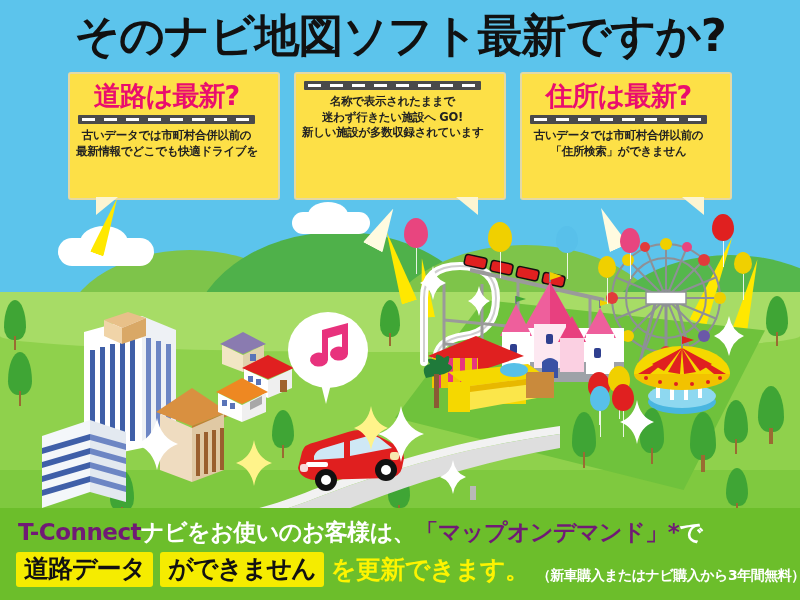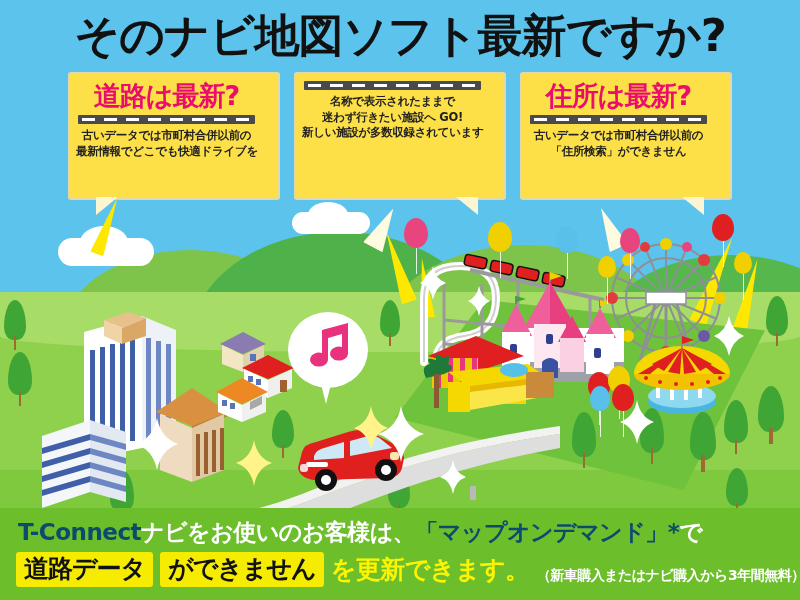--- a/index.html
+++ b/index.html
@@ -139,21 +139,21 @@
   .banner{
     position:absolute;left:0;bottom:0;width:800px;height:92px;
     background:#6cbe2b;
     z-index:60;
   }
   .banner-line1{
     position:absolute;left:18px;top:9px;
     font-size:23px;line-height:30px;font-weight:bold;
     color:#ffffff;white-space:nowrap;letter-spacing:-0.5px;
   }
-  .banner-line1 .hl{color:#0c4a6e;}
+  .banner-line1 .hl{color:#701a75;}
   .banner-line2{
     position:absolute;left:16px;top:44px;
     display:flex;align-items:center;gap:7px;
     white-space:nowrap;
   }
   .tag{
     display:inline-block;
     background:#f5ec00;
     color:#111111;
     font-size:25px;line-height:28px;font-weight:bold;

